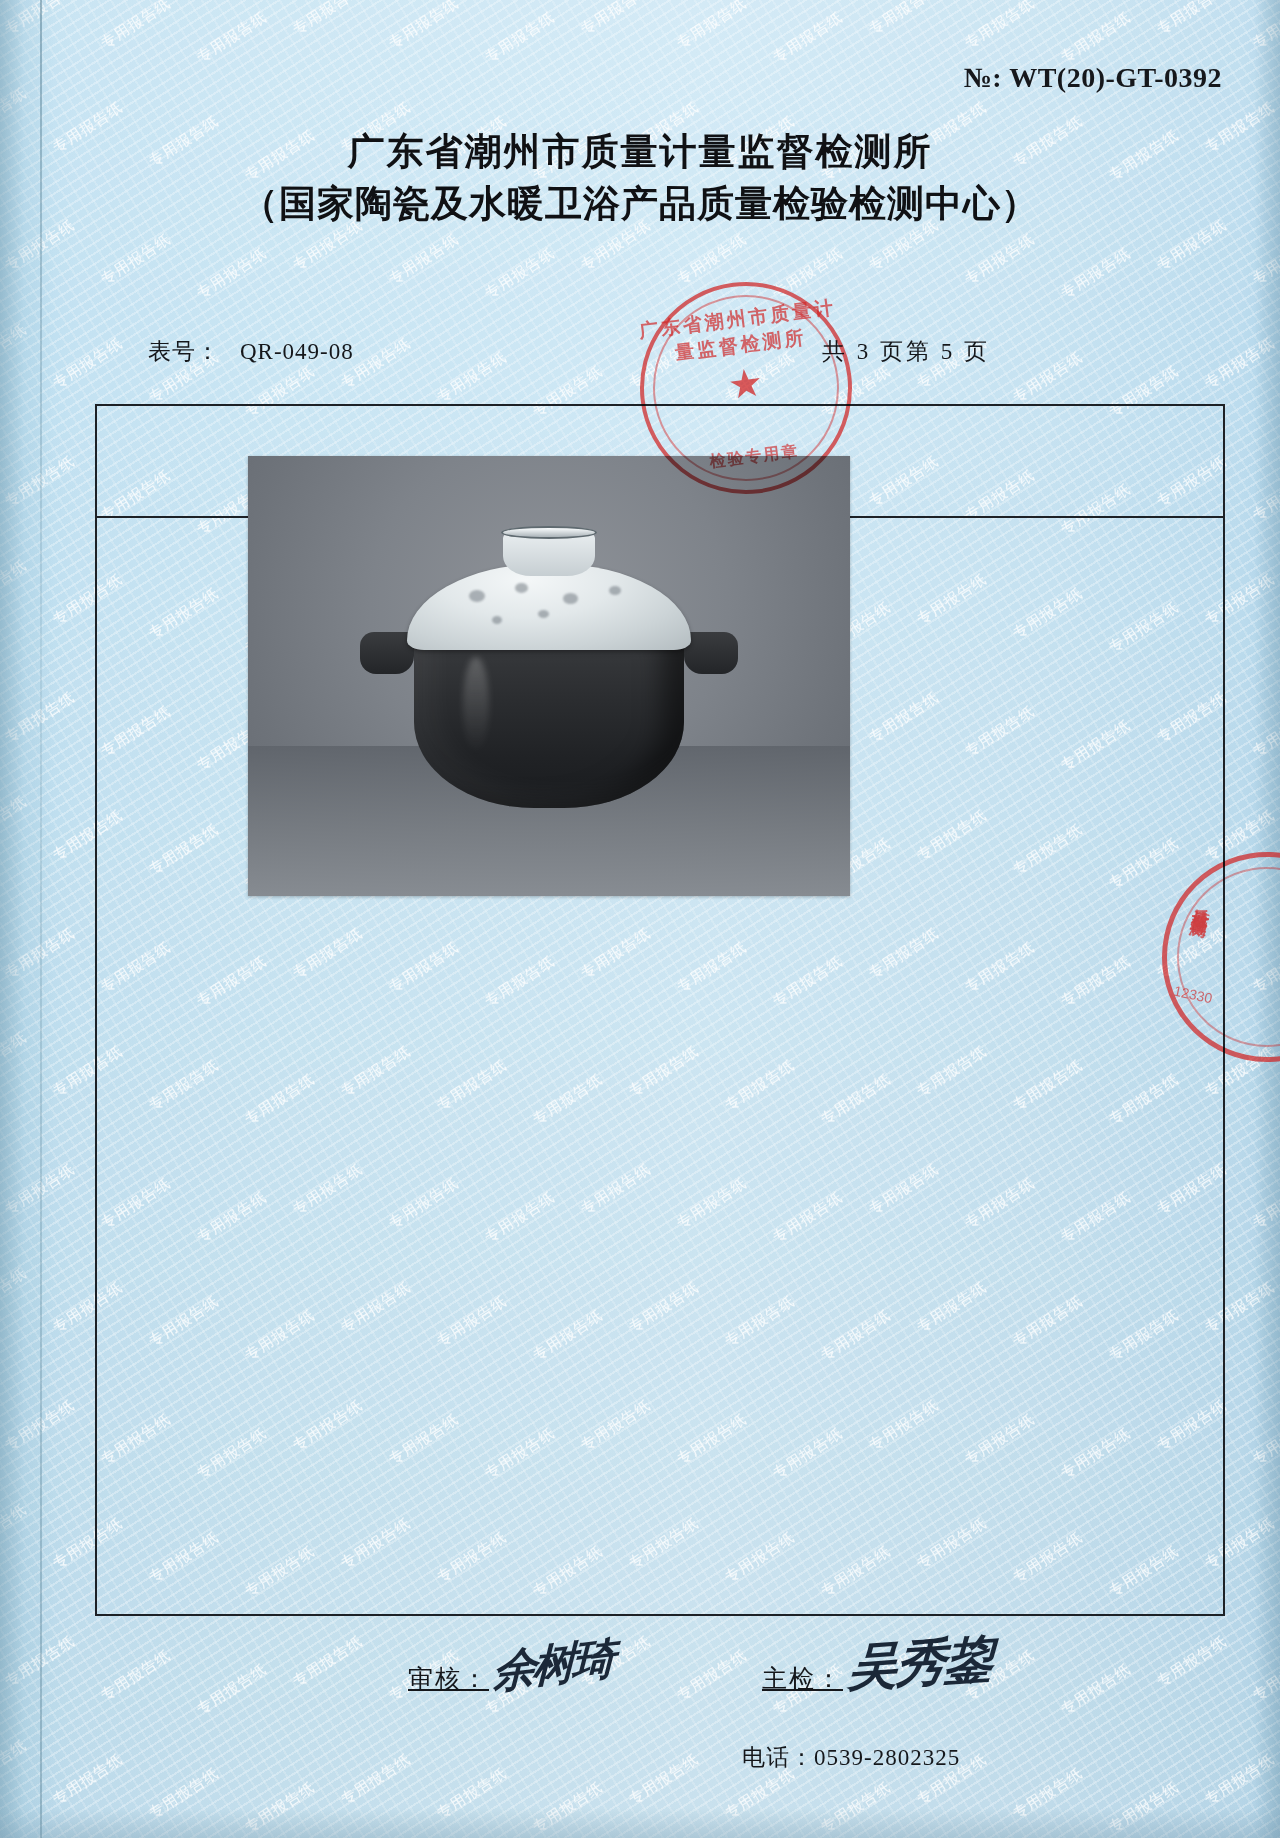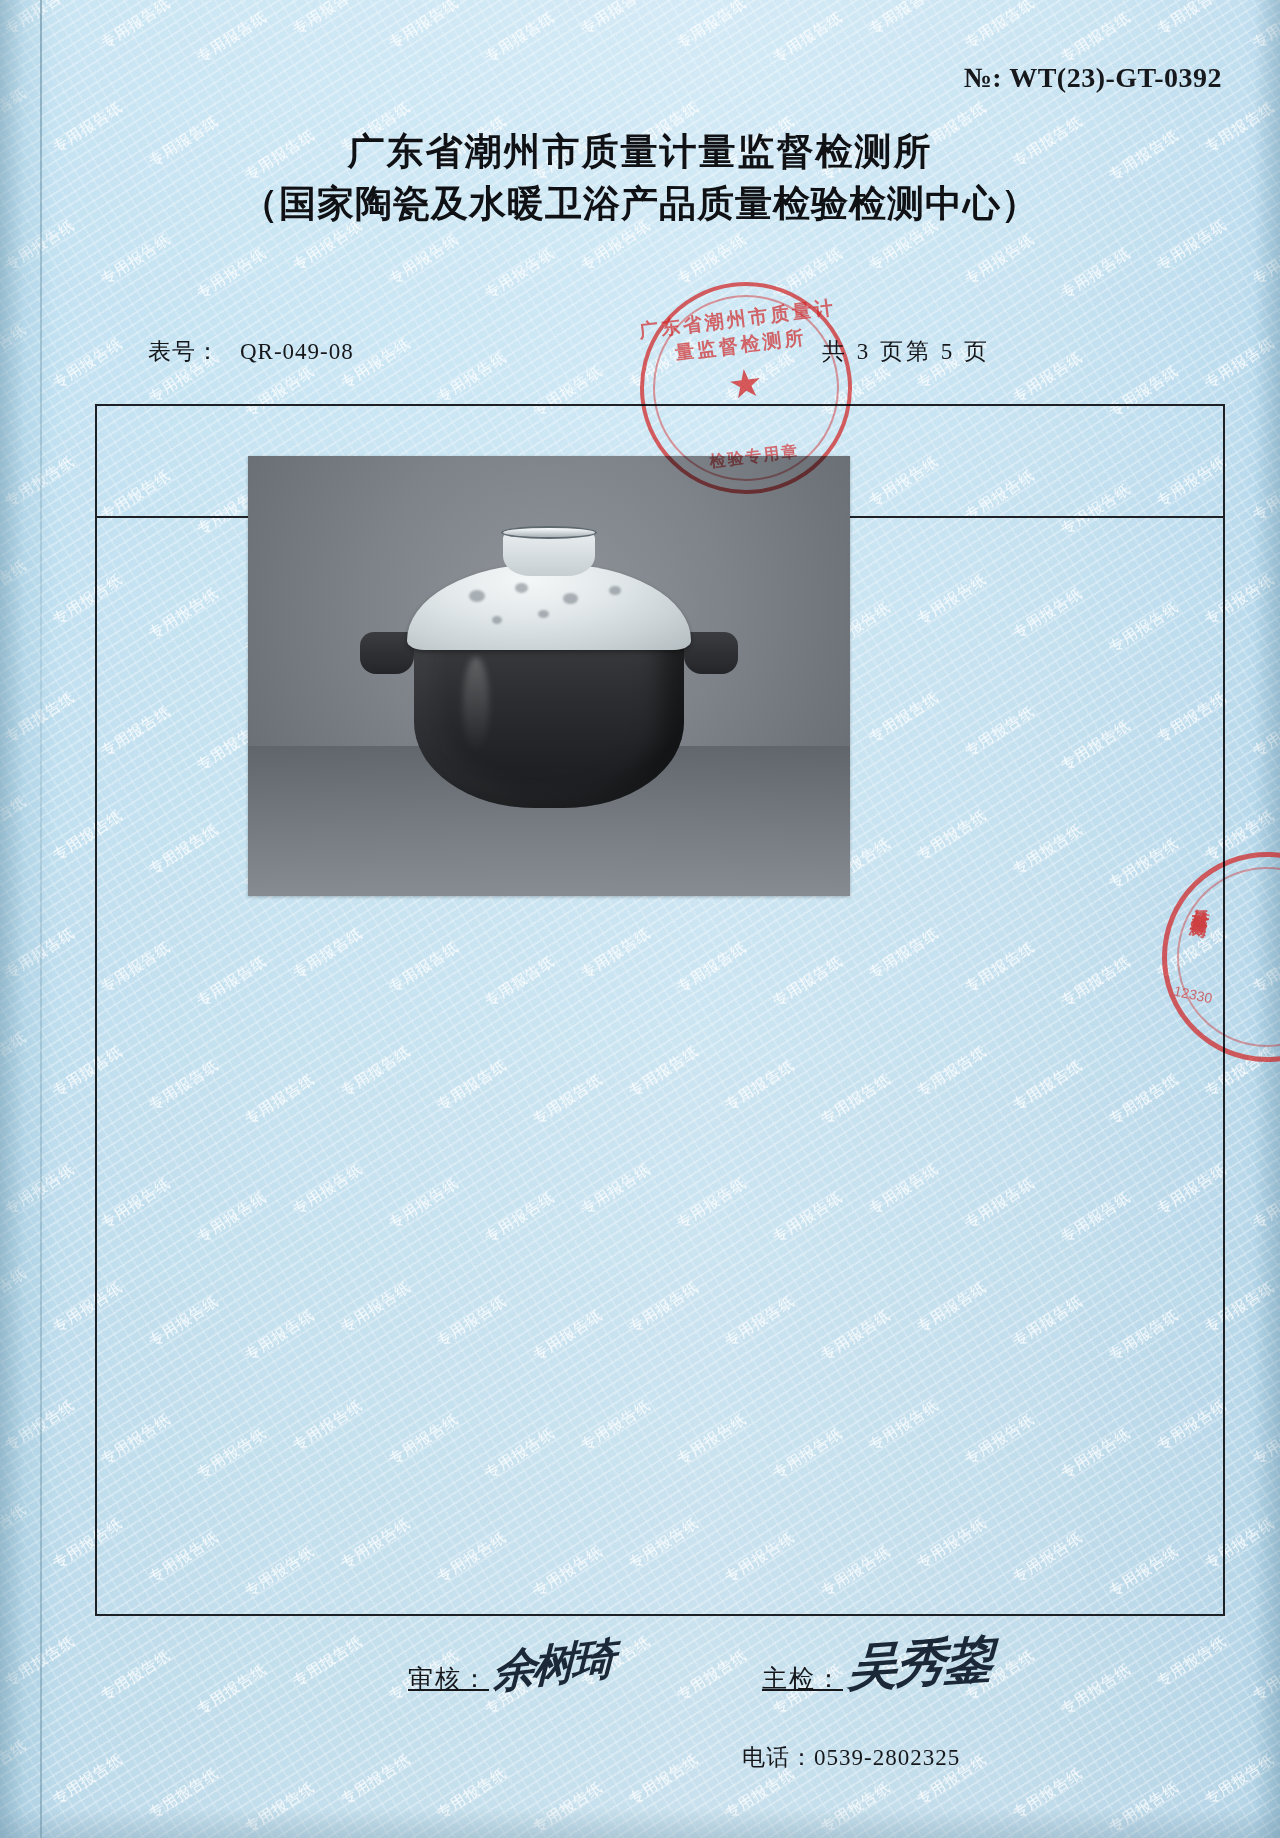--- a/index.html
+++ b/index.html
@@ -670,21 +670,21 @@
       <span style="left: 1104px; top: 1798px;">专用报告纸</span>
       <span style="left: 1200px; top: 1770px;">专用报告纸</span>
     </div>
   <div class="binding"></div>
   <div class="binding-line"></div>
   <div class="edge-right"></div>
   <div class="edge-bottom"></div>
 
   <div class="content">
 
-    <div class="report-no">№: WT(23)-GT-0392</div>
+    <div class="report-no">№: WT(20)-GT-0392</div>
 
     <div class="title-block">
       <div class="title-line1">广东省潮州市质量计量监督检测所</div>
       <div class="title-line2">（国家陶瓷及水暖卫浴产品质量检验检测中心）</div>
     </div>
 
     <div class="meta-row">
       <div class="form-no">
         <span class="label">表号：</span><span>QR-049-08</span>
       </div>

